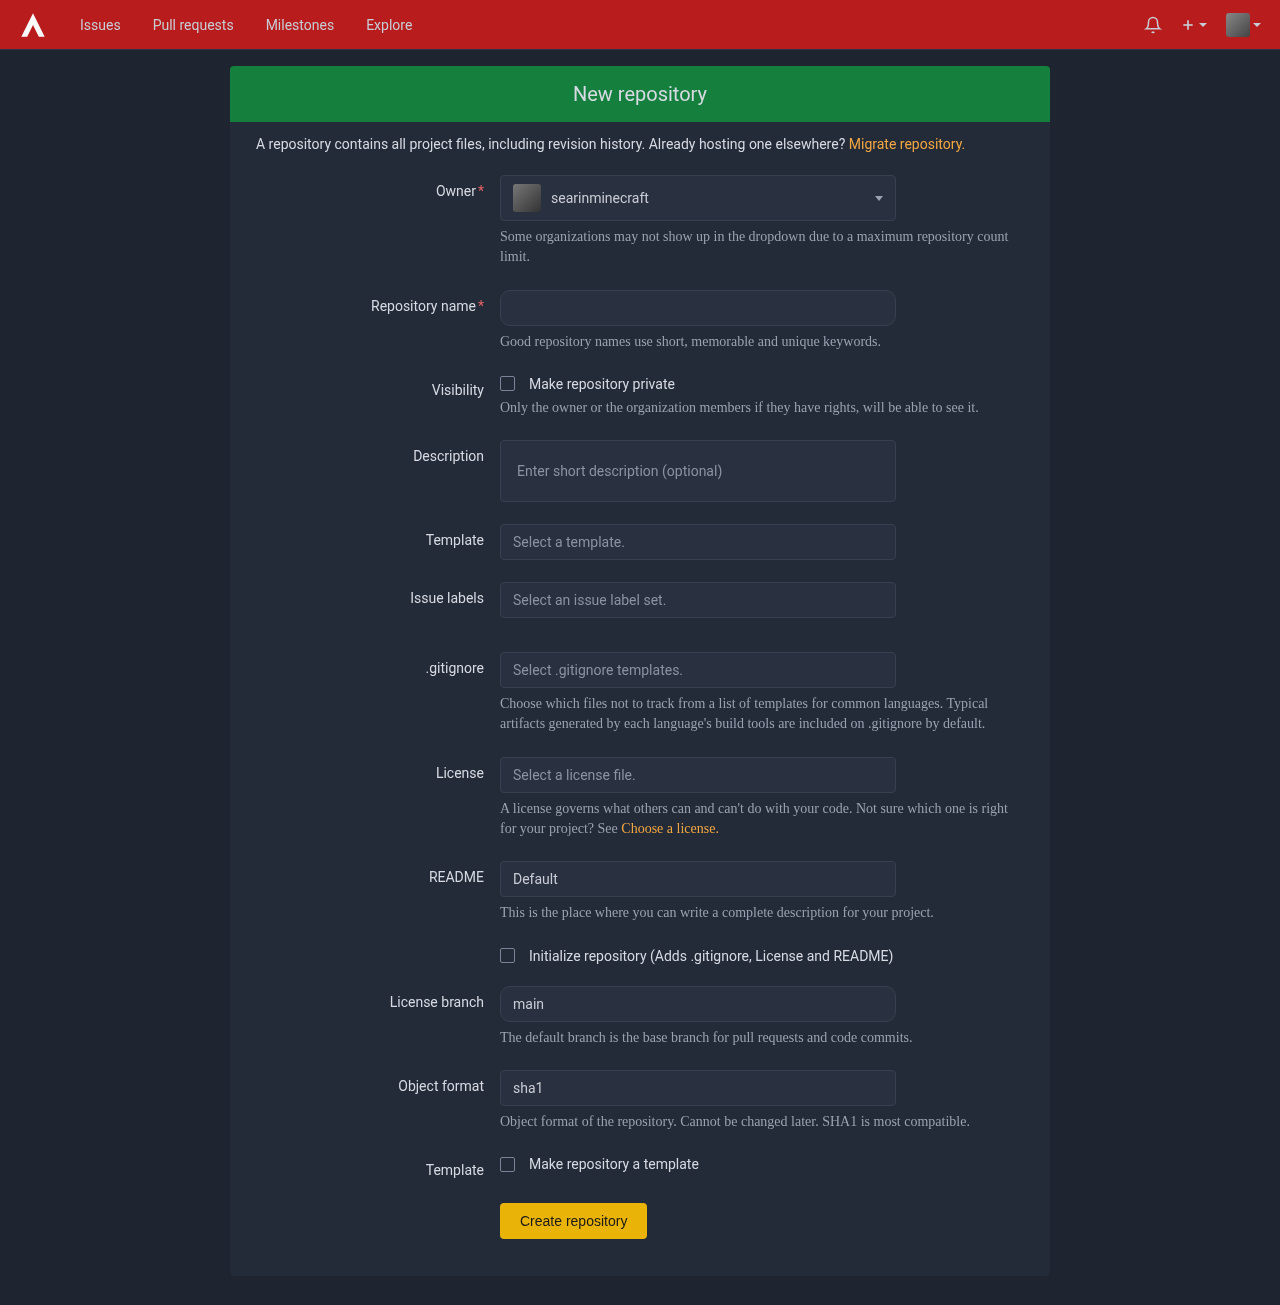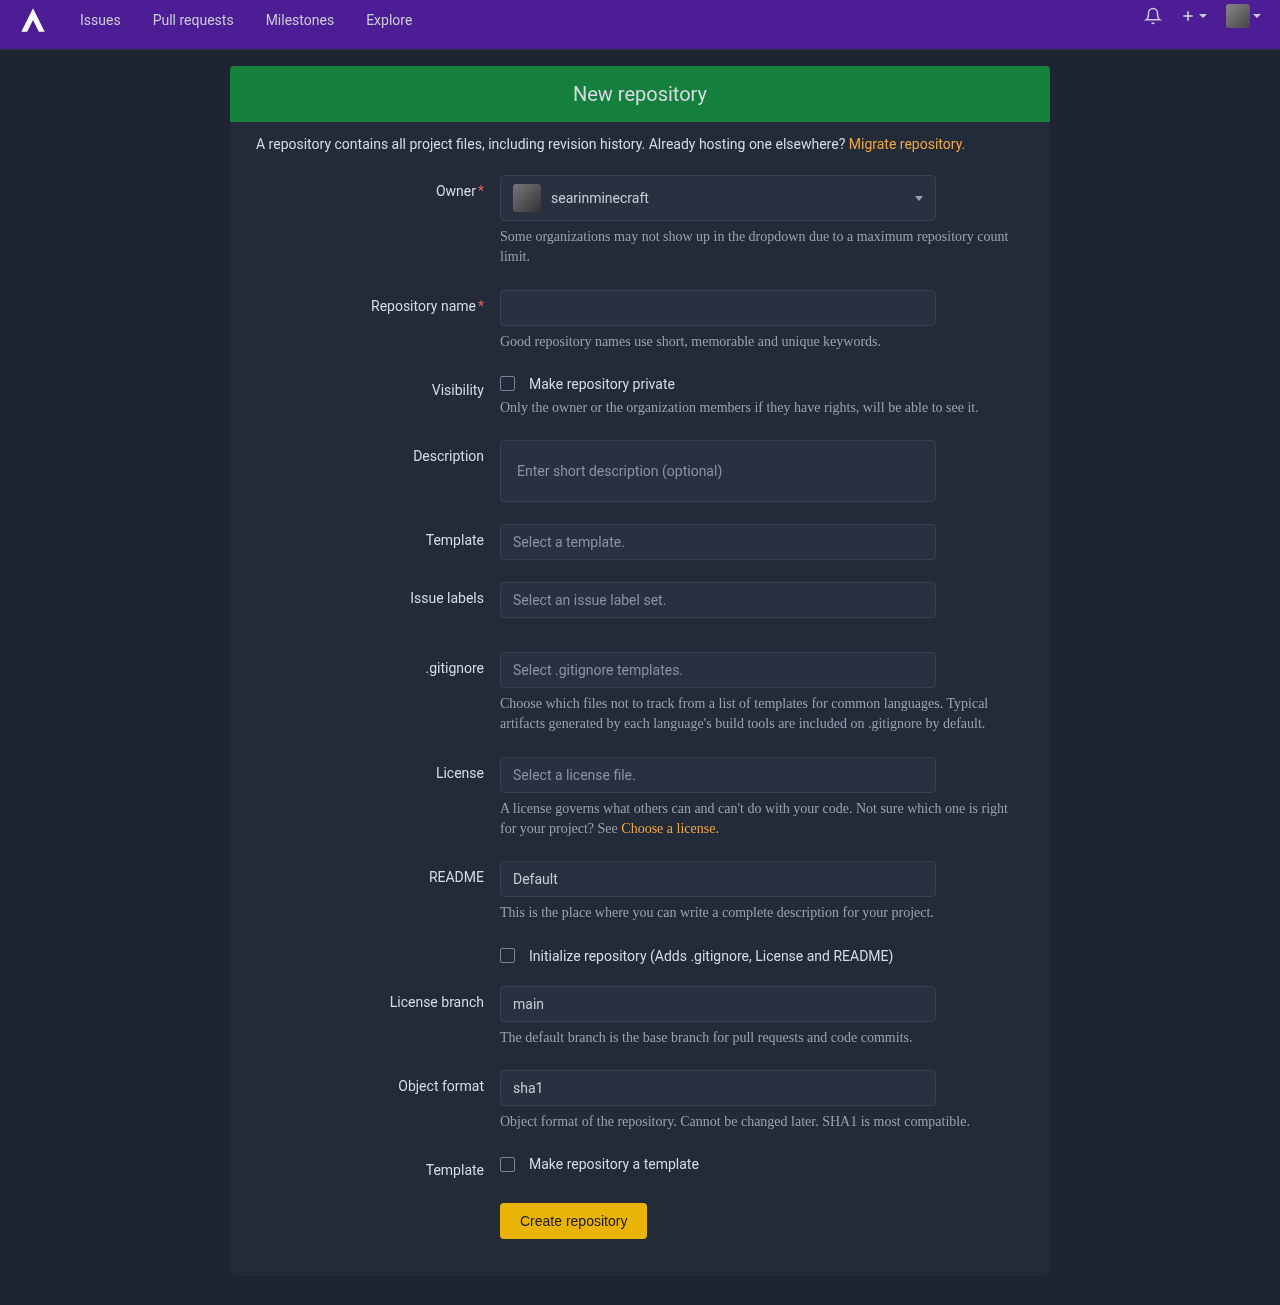--- a/index.html
+++ b/index.html
@@ -5,23 +5,23 @@
 * { box-sizing: border-box; margin: 0; padding: 0; }
 body {
   background: #1e2430;
   color: #c8ccd4;
   font-family: -apple-system, BlinkMacSystemFont, "Segoe UI", Roboto, Helvetica, Arial, sans-serif;
   font-size: 14px;
   width: 1280px;
 }
 .navbar {
   height: 50px;
-  background: #4c1d95;
+  background: #b91c1c;
   display: flex;
-  align-items: flex-start;
+  align-items: center;
   padding: 4px 18px;
   border-bottom: 1px solid #2d3545;
 }
 .navbar-left { display: flex; align-items: center; gap: 4px; }
 .logo {
   width: 30px; height: 30px;
   display: flex; align-items: center; justify-content: center;
   margin-right: 14px;
 }
 .nav-link {
@@ -71,34 +71,34 @@
   text-align: right;
   padding-right: 16px;
   padding-top: 8px;
   color: #d6dae2;
   font-size: 14px;
   flex-shrink: 0;
 }
 .label-col .req { color: #e56363; margin-left: 2px; }
 .field-col { flex: 1; max-width: 520px; }
 .dropdown, .text-input, .textarea {
-  width: 436px;
+  width: 396px;
   min-height: 36px;
   background: #29303f;
   border: 1px solid #374051;
   border-radius: 4px;
   color: #c8ccd4;
   padding: 8px 12px;
   font-size: 14px;
   display: flex;
   align-items: center;
   cursor: pointer;
   position: relative;
 }
-.text-input { cursor: text; }
+.text-input { cursor: text; border-radius: 10px; }
 .textarea { min-height: 62px; align-items: center; cursor: text; padding-left: 16px; }
 .dropdown .caret {
   margin-left: auto;
   width: 0; height: 0;
   border-left: 4px solid transparent;
   border-right: 4px solid transparent;
   border-top: 5px solid #9aa2b2;
 }
 .owner-dropdown {
   display: flex; align-items: center; gap: 10px;

